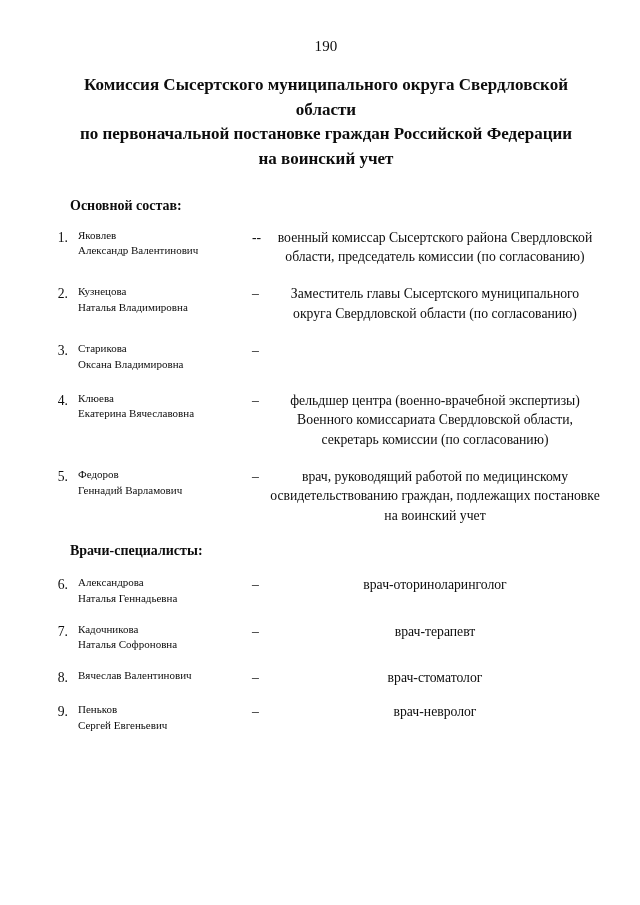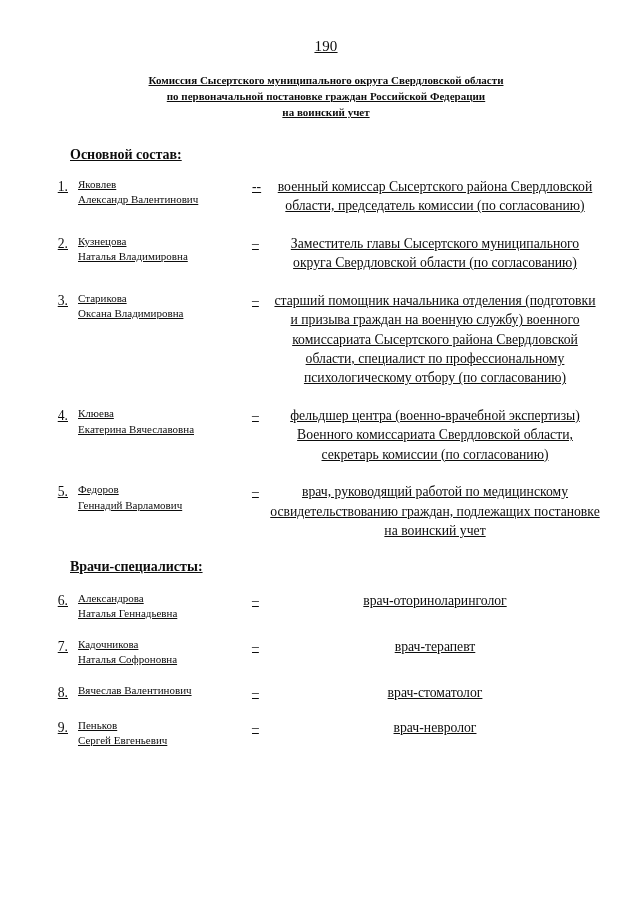--- a/index.html
+++ b/index.html
@@ -13,32 +13,31 @@
     font-family: "Liberation Serif", serif;
     color: #0d0d0d;
     overflow: hidden;
   }
   .page {
     position: relative;
     width: 640px;
     height: 700px;
     box-sizing: border-box;
     padding: 38px 40px 0 52px;
-    text-decoration: underline;
   }
   .page-number {
     text-align: center;
     font-size: 15px;
     margin-bottom: 18px;
     letter-spacing: 0.2px;
   }
   .doc-title {
     text-align: center;
     font-weight: bold;
-    font-size: 11px;
+    font-size: 17px;
     line-height: 1.45;
     margin: 0 8px 26px 8px;
   }
   .doc-title .tl {
     display: block;
   }
   .section-heading {
     font-weight: bold;
     font-size: 14px;
     margin: 0 0 14px 18px;
@@ -123,21 +122,20 @@
       <div class="entry-desc">Заместитель главы Сысертского муниципального округа Свердловской области (по согласованию)</div>
     </div>
 
     <div class="entry">
       <div class="entry-num">3.</div>
       <div class="entry-name">
         <span class="nl">Старикова</span>
         <span class="nl">Оксана Владимировна</span>
       </div>
       <div class="entry-dash">–</div>
-      <div class="entry-desc">старший помощник начальника отделения (подготовки и призыва граждан на военную службу) военного комиссариата Сысертского района Свердловской области, специалист по профессиональному психологическому отбору (по согласованию)</div>
     </div>
 
     <div class="entry">
       <div class="entry-num">4.</div>
       <div class="entry-name">
         <span class="nl">Клюева</span>
         <span class="nl">Екатерина Вячеславовна</span>
       </div>
       <div class="entry-dash">–</div>
       <div class="entry-desc">фельдшер центра (военно-врачебной экспертизы) Военного комиссариата Свердловской области, секретарь комиссии (по согласованию)</div>

